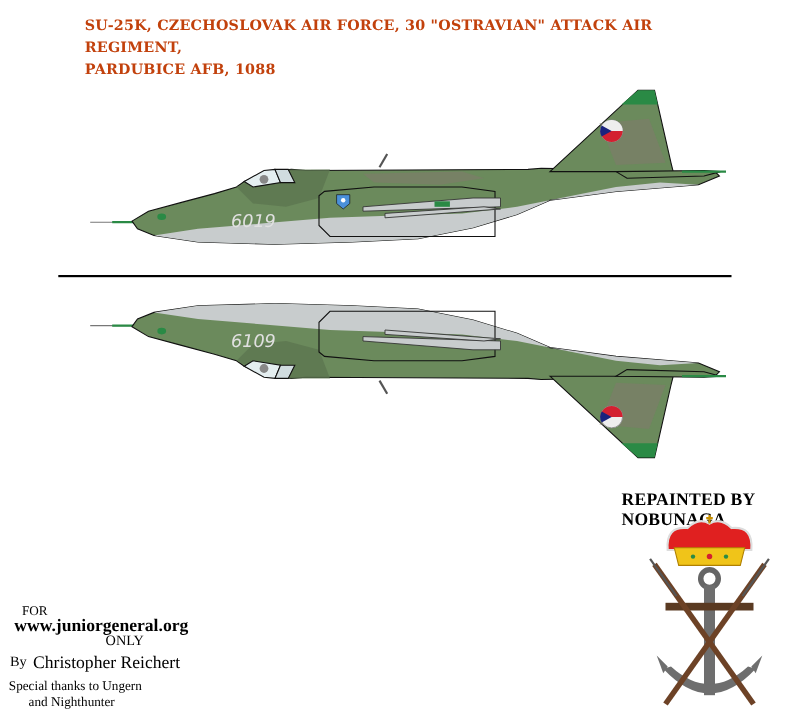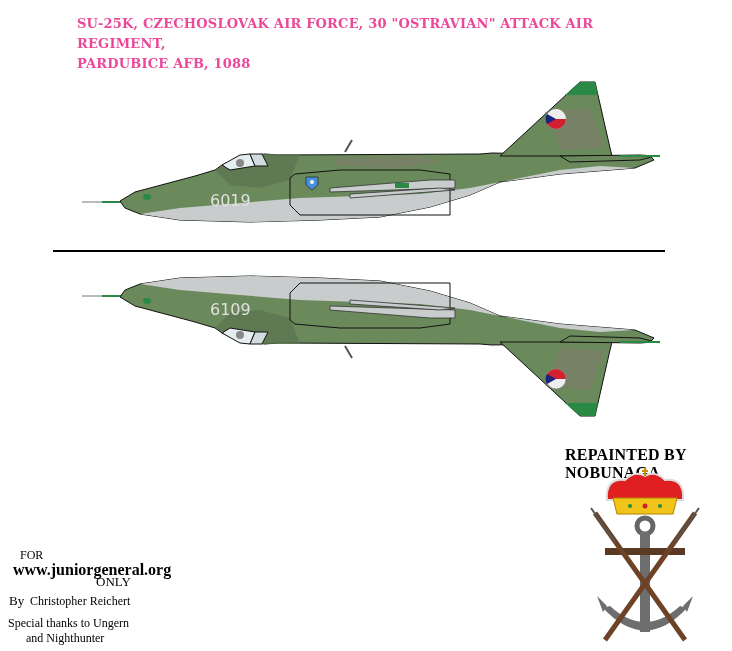--- a/index.html
+++ b/index.html
@@ -1,37 +1,37 @@
 <!DOCTYPE html>
 <html><head>
 <meta charset="utf-8">
 <style>
   html, body { margin:0; padding:0; background:#ffffff; }
   body { width:732px; height:651px; position:relative; overflow:hidden; font-family:"Liberation Serif", serif; }
   .title {
     position:absolute; left:77px; top:14px; width:560px;
     font-family:"DejaVu Serif", serif; font-weight:bold; font-size:13px; line-height:20px;
-    color:#ec4899; letter-spacing:0.2px; text-transform:uppercase;
+    color:#c2410c; letter-spacing:0.2px; text-transform:uppercase;
   }
   .divider { position:absolute; left:53px; top:250px; width:612px; height:2px; background:#000; }
-  .plane { position:absolute; left:0; width:732px; }
+  .plane { position:absolute; left:0; width:732px;font-style:italic; }
   .plane-top { top:70px; height:175px; }
   .plane-bottom { top:255px; height:175px; }
   .repainted {
     position:absolute; left:565px; top:446px;
     font-family:Liberation Serif, serif; font-weight:bold; font-size:16px; color:#000; letter-spacing:0.2px;
     text-transform:uppercase;
   }
   .emblem { position:absolute; left:585px; top:468px; width:120px; height:180px; }
   .credits { position:absolute; left:0; top:548px; width:170px; font-family:"Liberation Serif", serif; color:#000; }
   .credits .for { position:absolute; left:20px; top:0; font-size:12px; }
   .credits .site { position:absolute; left:13px; top:13px; font-size:16px; font-weight:bold; }
   .credits .only { position:absolute; left:96px; top:26px; font-size:13px; }
   .credits .by { position:absolute; left:9px; top:45px; font-size:13px; font-weight:normal; }
-  .credits .author { position:absolute; left:30px; top:46px; font-size:12px; }
+  .credits .author { position:absolute; left:30px; top:46px; font-size:16px; }
   .credits .thanks1 { position:absolute; left:8px; top:68px; font-size:12px;font-family:Liberation Serif, serif; }
   .credits .thanks2 { position:absolute; left:26px; top:83px; font-size:12px; }
 </style>
 </head>
 <body>
 
 <div class="title">
   <div>SU-25K, Czechoslovak Air Force, 30 "Ostravian" Attack Air Regiment,</div>
   <div>Pardubice AFB, 1088</div>
 </div>

